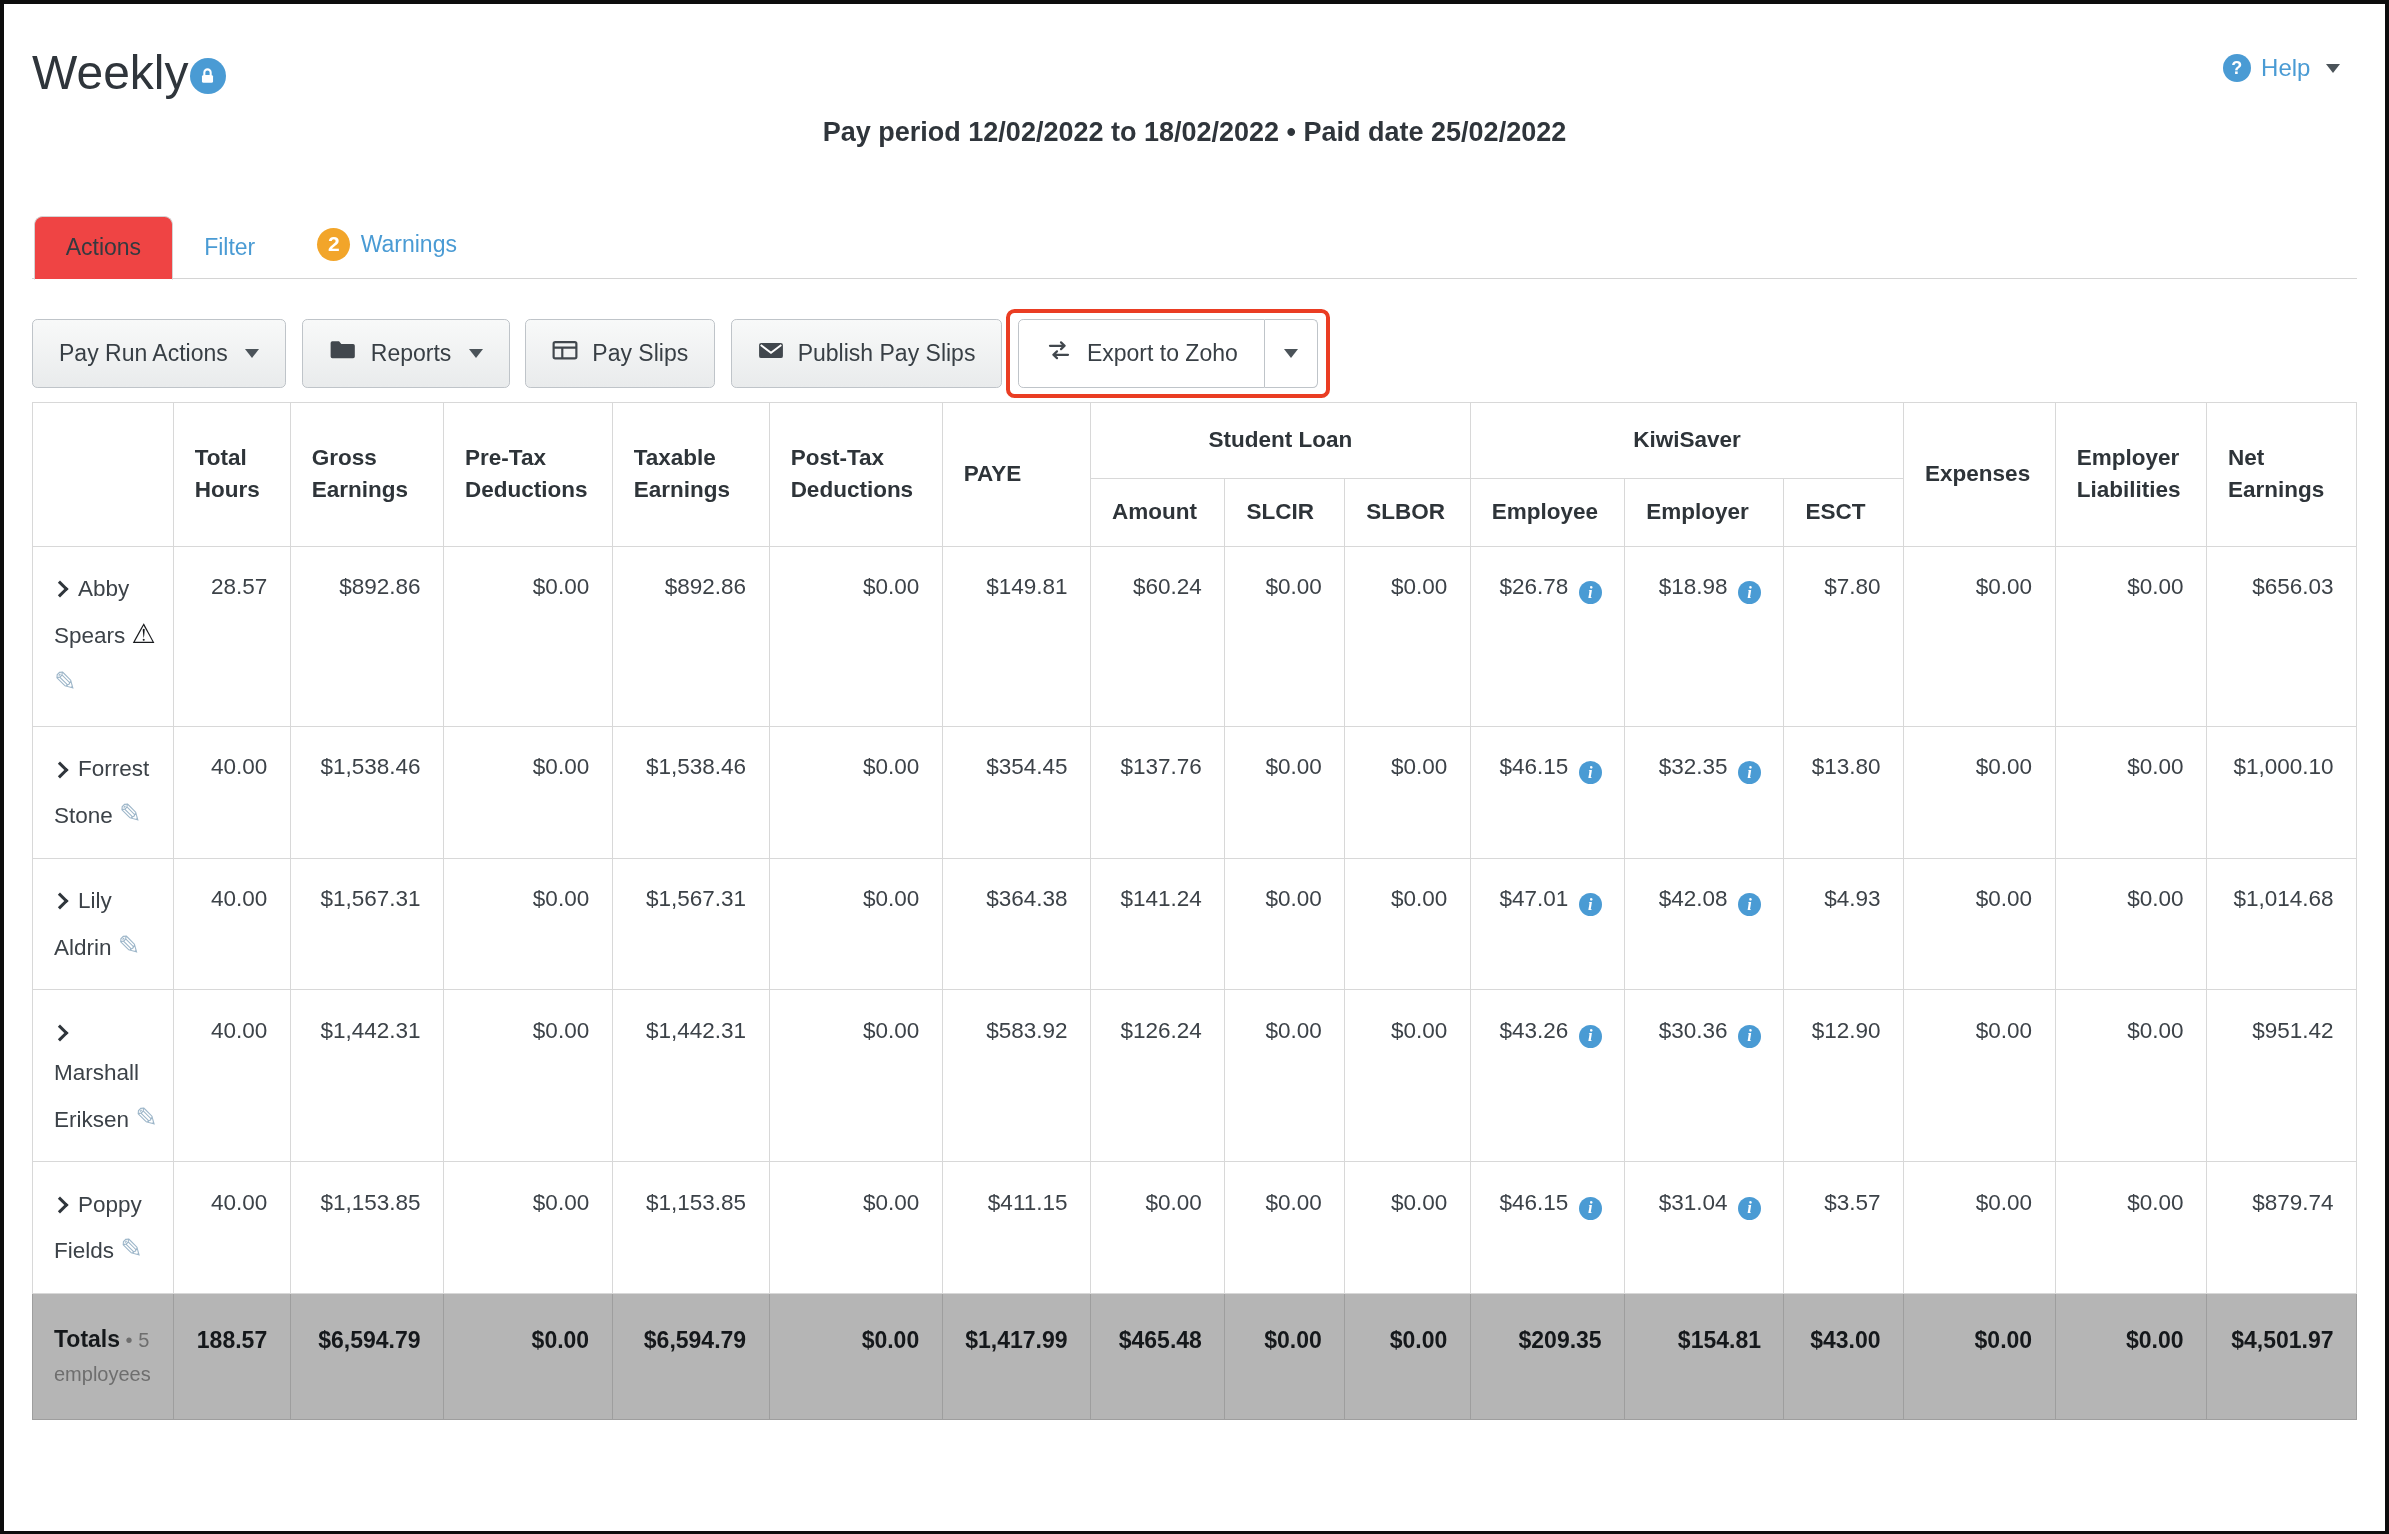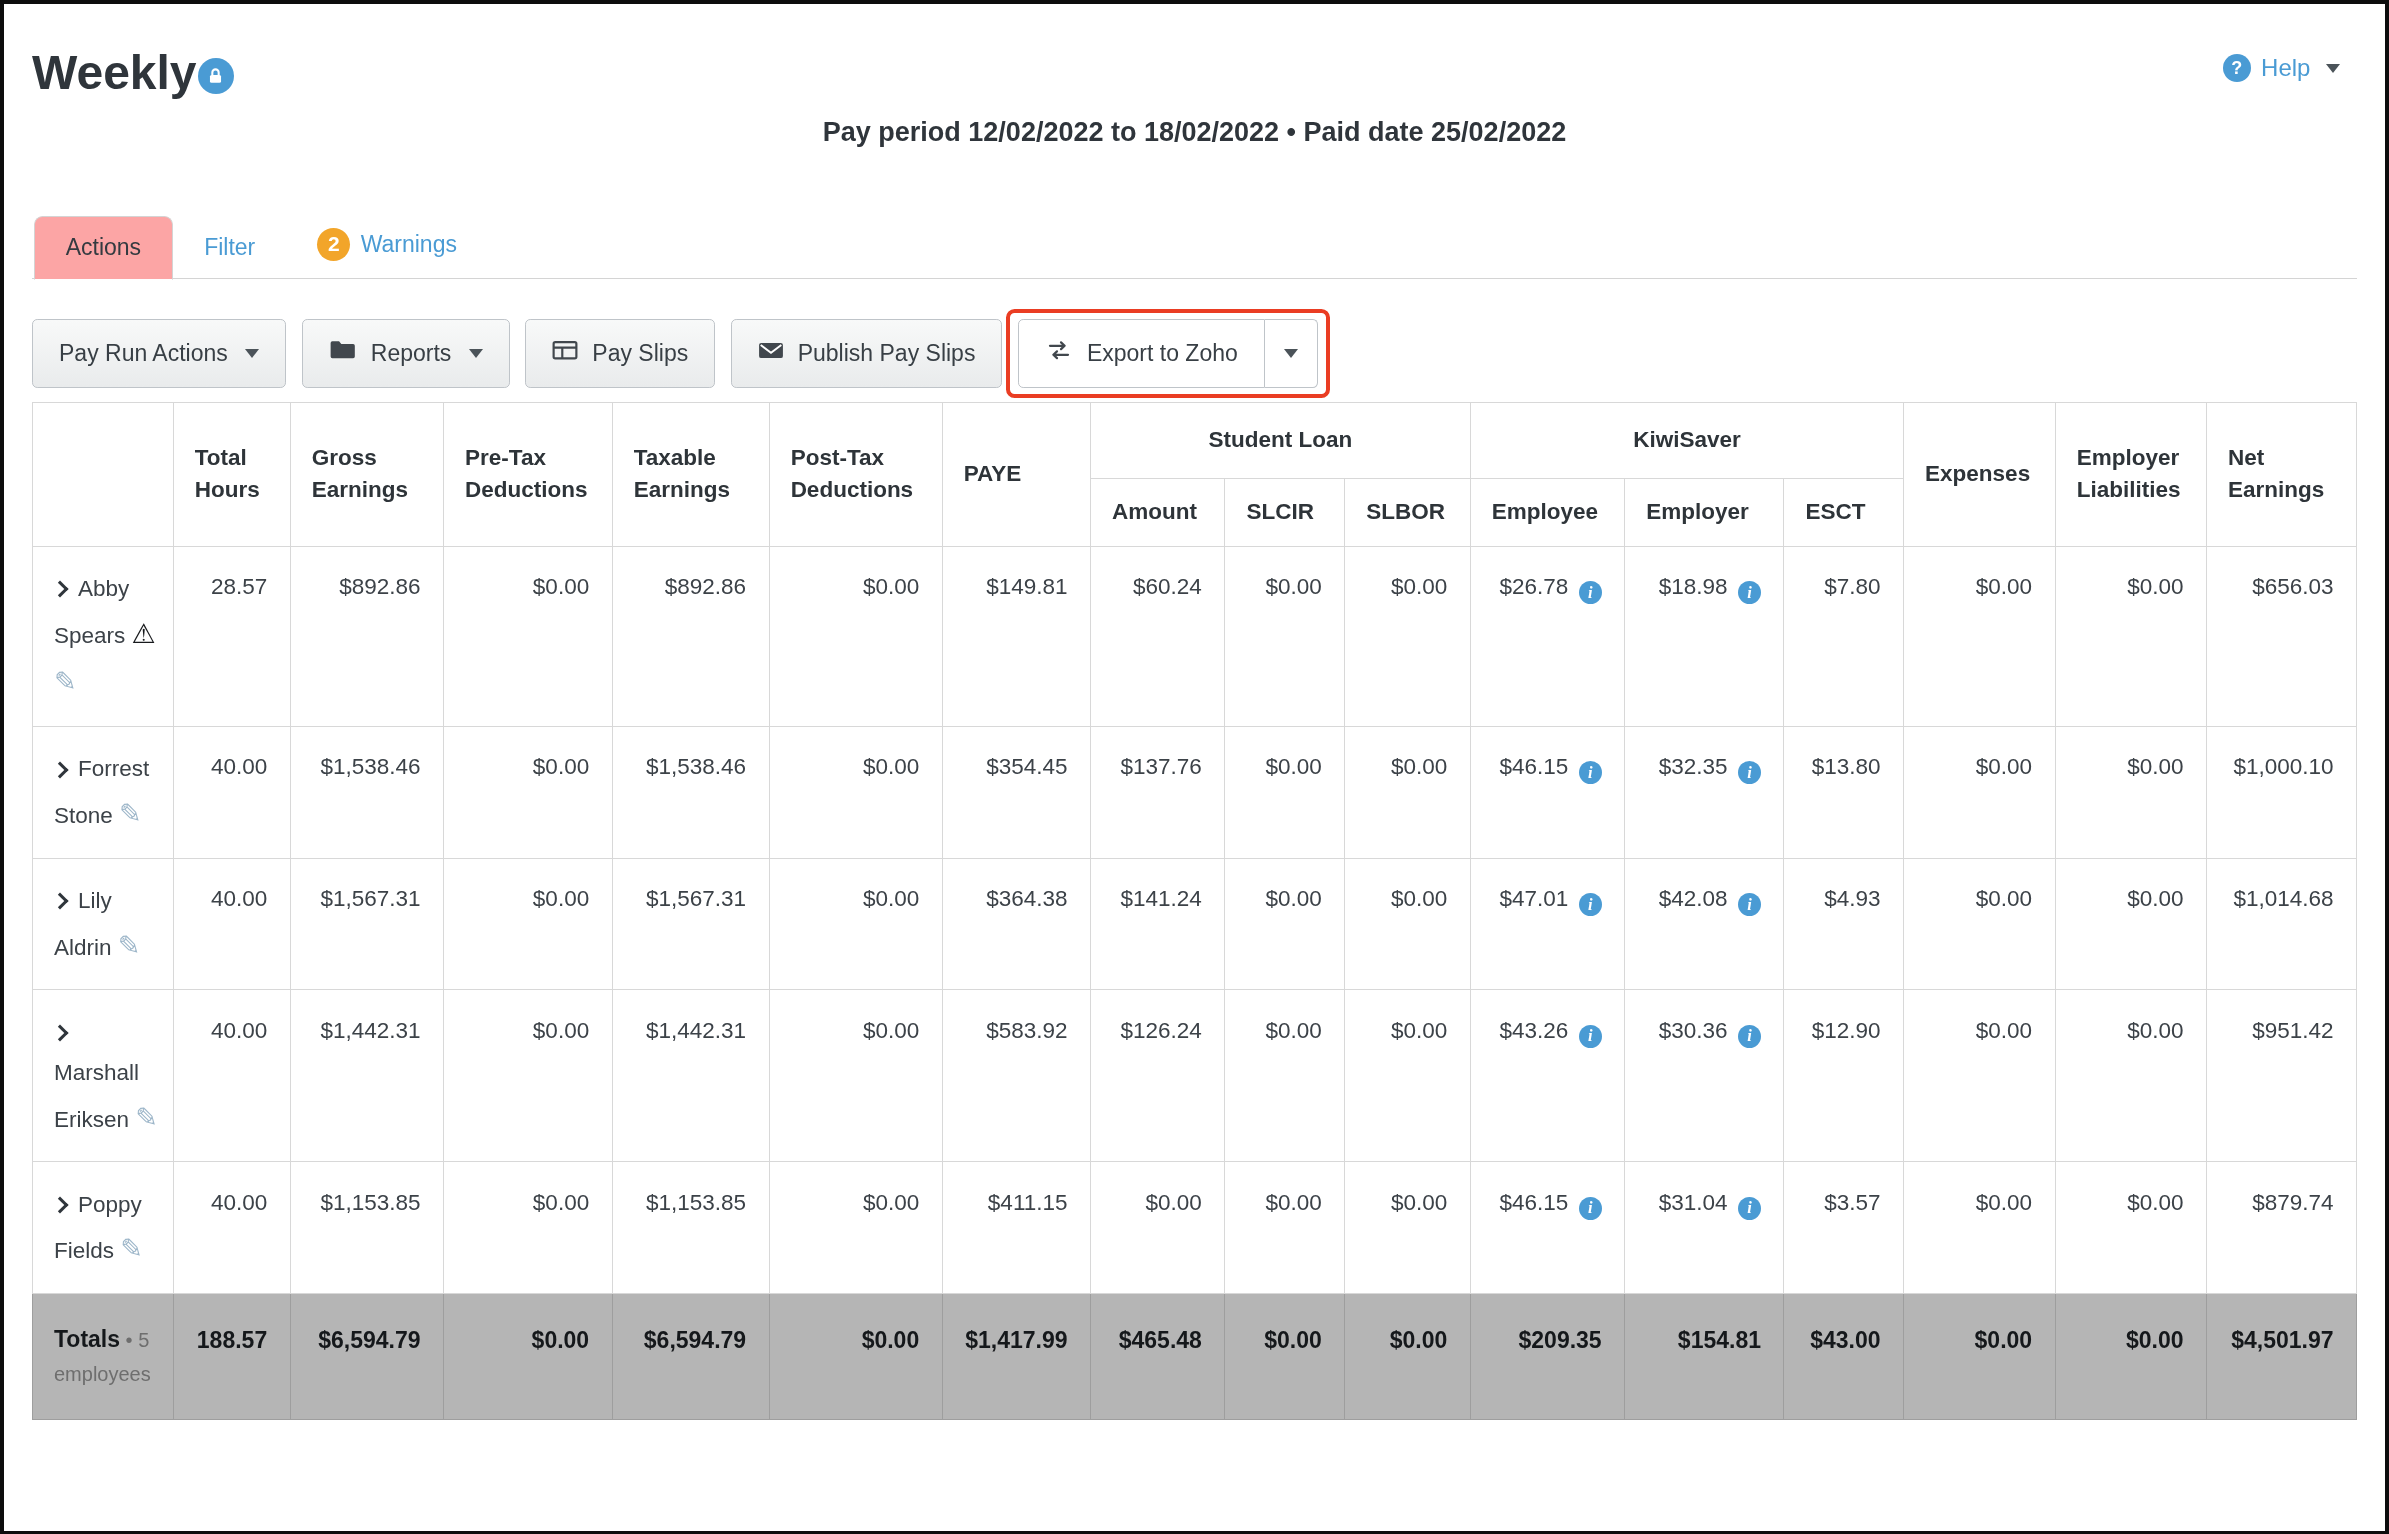--- a/index.html
+++ b/index.html
@@ -11,28 +11,28 @@
     --border:#d8d8d8;
   }
   *{box-sizing:border-box;}
   body{margin:0;background:#fff;font-family:"Liberation Sans","DejaVu Sans",sans-serif;color:var(--ink);}
   .frame{width:2389px;height:1535px;border:4.3px solid #0d0d0d;background:#fff;position:relative;padding:41px 28px 26px;overflow:hidden;}
 
   
   .help{position:absolute;top:50px;right:45px;display:flex;align-items:center;gap:10.4px;color:var(--accent);font-size:24px;cursor:pointer;}
   .help-q{width:28px;height:28px;border-radius:50%;background:var(--accent);color:#fff;display:inline-flex;align-items:center;justify-content:center;font-size:18px;font-weight:bold;}
   .caret{display:inline-block;width:0;height:0;border-left:7.8px solid transparent;border-right:7.8px solid transparent;border-top:9.5px solid #4b5359;margin-left:5.2px;}
-  h1.page-title{margin:0;font-size:48px;font-weight:bold;color:#2f353b;display:flex;align-items:center;gap:1px;}
+  h1.page-title{margin:0;font-size:48px;font-weight:normal;color:#2f353b;display:flex;align-items:center;gap:1px;}
   .lock-badge{width:36px;height:36px;border-radius:50%;background:var(--accent);display:inline-flex;align-items:center;justify-content:center;margin-top:7px;}
   .subtitle{margin-top:17.3px;font-size:27px;font-weight:bold;color:#2f353b;text-align:center;}
 
   
   .tabs{margin-top:62px;display:flex;align-items:flex-end;border-bottom:1.7px solid #d4d4d4;padding-left:1.7px;}
   .tab{font-size:23px;padding:17.3px 31px;display:flex;align-items:center;gap:10.4px;cursor:pointer;}
-  .tab.active{background:#fca5a5;border:1.7px solid #d4d4d4;border-bottom:1.7px solid #fff;margin-bottom:-1.7px;border-radius:8.6px 8.6px 0 0;color:#343a40;}
+  .tab.active{background:#ef4444;border:1.7px solid #d4d4d4;border-bottom:1.7px solid #fff;margin-bottom:-1.7px;border-radius:8.6px 8.6px 0 0;color:#343a40;}
   .tab.link{color:var(--accent);}
   .badge{min-width:33px;height:33px;border-radius:50%;background:var(--badge);color:#fff;font-size:21px;font-weight:bold;display:inline-flex;align-items:center;justify-content:center;}
 
   
   .toolbar{margin-top:40px;display:flex;align-items:flex-end;gap:15.5px;}
   .btn{display:inline-flex;align-items:center;gap:14px;height:69px;padding:0 26px;font-size:23px;color:#383f45;background:linear-gradient(#f8f9f9,#e9ebec);border:0.9px solid #bfc4c9;border-radius:5.2px;cursor:pointer;font-family:inherit;}
   .btn .caret{margin-left:3.5px;}
   .btn.white{background:#fff;}
   .split{position:relative;display:inline-flex;}
   .split .btn.main{border-radius:5.2px 0 0 5.2px;}

